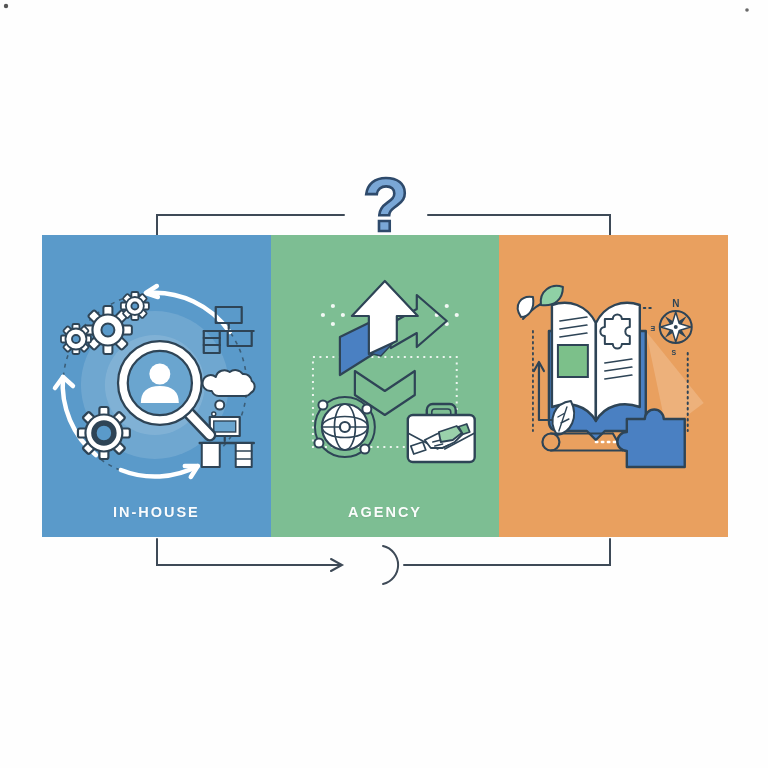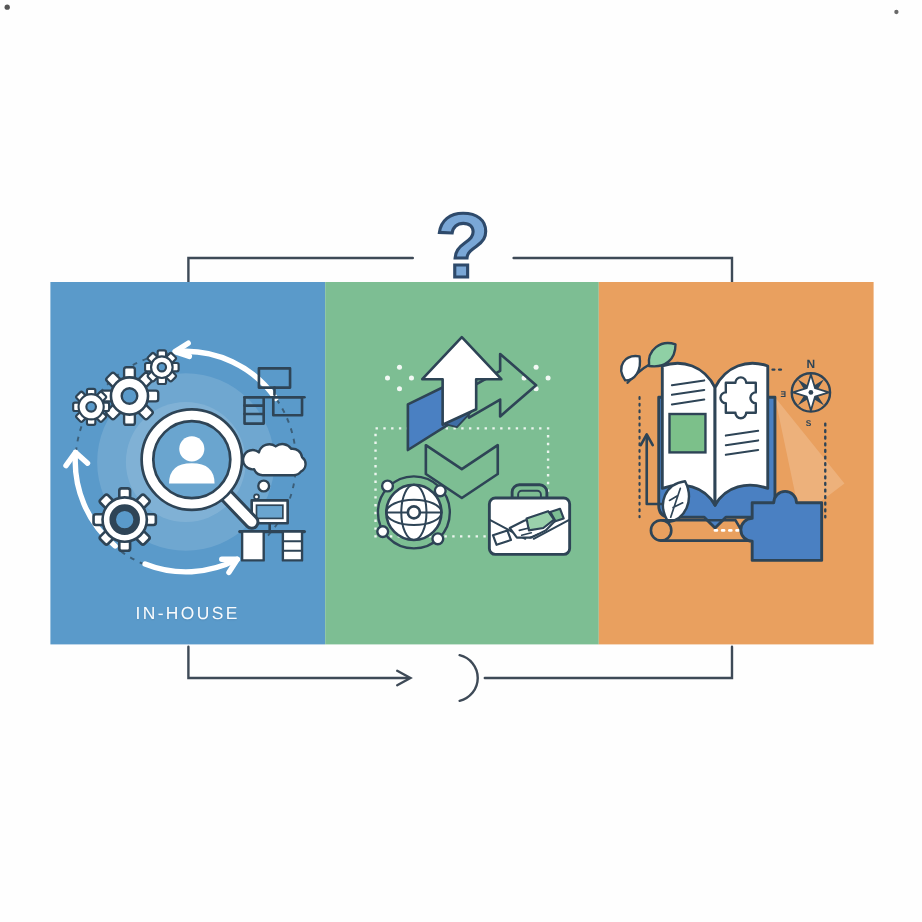--- a/index.html
+++ b/index.html
@@ -3,21 +3,21 @@
 <meta charset="utf-8">
 <style>
   html,body{margin:0;padding:0;background:#ffffff;}
   .canvas{position:relative;width:768px;height:768px;background:#fefefe;overflow:hidden;
           font-family:"Liberation Sans",sans-serif;}
   .overlay{position:absolute;inset:0;width:768px;height:768px;}
   .panels{position:absolute;left:42px;top:235px;width:686px;height:302px;display:flex;}
   .panel{position:relative;flex:1;height:100%;}
   .panel svg.art{position:absolute;inset:0;width:100%;height:100%;}
   .panel-label{position:absolute;left:0;right:0;bottom:17px;text-align:center;
-               color:#ffffff;font-size:14.5px;font-weight:normal;letter-spacing:2px;
+               color:#ffffff;font-size:14.5px;font-weight:bold;letter-spacing:2px;
                opacity:.97;text-shadow:0 1px 2px rgba(0,0,0,.10);}
   .qmark{font-family:"Liberation Sans",sans-serif;font-weight:bold;}
   
   .stk{stroke:var(--icon-stroke);fill:none;stroke-linecap:round;stroke-linejoin:round;}
   .wfill{fill:#ffffff;stroke:var(--icon-stroke);stroke-linejoin:round;}
 </style>
 </head>
 <body>
 
 <div class="canvas">
@@ -195,20 +195,21 @@
           <path d="M0,30 L30,46 M67,30 L37,46" class="stk" stroke-width="1.6"></path>
           <g transform="translate(33,33)">
             <polygon points="-30,10 -18,6 -15,14 -27,18" class="wfill" stroke-width="1.8"></polygon>
             <polygon points="14,-8 26,-12 29,-4 17,0" fill="var(--panel-green)" stroke="var(--icon-stroke)" stroke-width="1.8" stroke-linejoin="round"></polygon>
             <polygon points="-16,4 -4,-2 8,-6 18,-9 22,-2 14,6 2,12 -10,12" class="wfill" stroke-width="1.8"></polygon>
             <polygon points="-2,-4 16,-10 21,-3 12,4 0,6" fill="var(--hand-green)" stroke="var(--icon-stroke)" stroke-width="1.8" stroke-linejoin="round"></polygon>
             <path d="M-8,6 l8,-2 M-6,10 l8,-2 M1,12 l7,-3" class="stk" stroke-width="1.4"></path>
           </g>
         </g>
       </svg>
+      <div class="panel-label">AGENCY</div>
     </div>
 
     <div class="panel" style="background: rgb(233, 160, 95);">
       <svg class="art" viewBox="0 0 229 302" preserveAspectRatio="none">
 
         <polygon points="147,96 205,168 168,196" fill="#ffffff" opacity=".18"></polygon>
 
         <path d="M112,73 H156" class="stk" stroke-width="2" stroke-dasharray="1.5 4"></path>
         <path d="M189,118 V196" class="stk" stroke-width="2" stroke-dasharray="1.5 4"></path>
 

